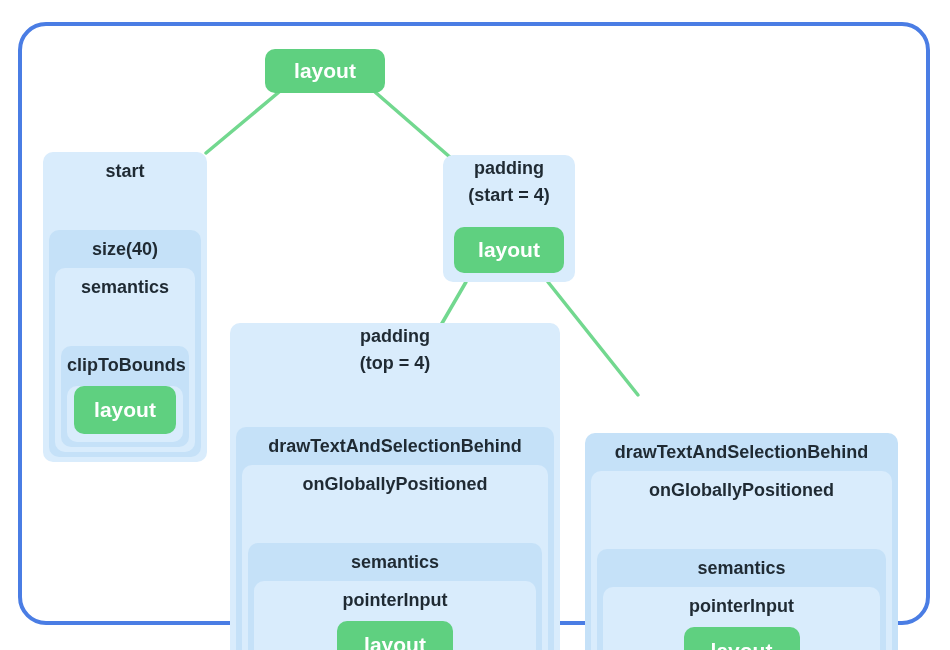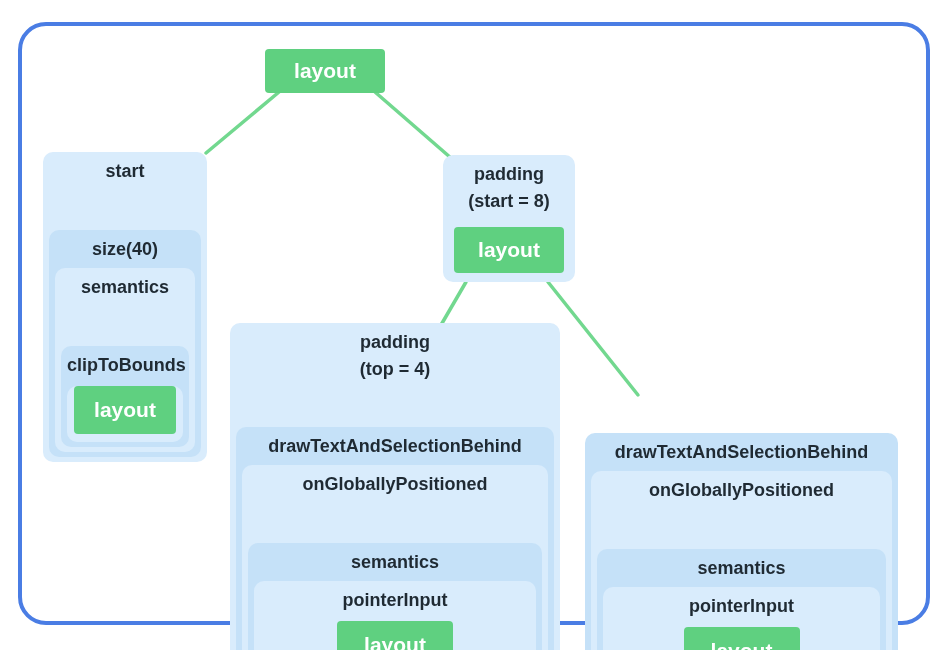--- a/index.html
+++ b/index.html
@@ -28,21 +28,21 @@
   }
   .edges { position: absolute; left: 0; top: 0; width: 950px; height: 650px; z-index: 1; }
   .edges line { stroke: var(--edge-green); stroke-width: 3.5; stroke-linecap: round; }
 
   .node-abs { position: absolute; z-index: 2; }
 
   
   .leaf-green {
     background: var(--node-green);
     color: var(--text-on-green);
-    border-radius: 4px;
+    border-radius: 10px;
     font-size: 21px; font-weight: 700;
     display: flex; align-items: center; justify-content: center;
     height: 48px; width: 116px;
     margin: 2px auto 3px auto;
   }
   .root-leaf { width: 120px; height: 44px; margin: 0; }
 
   
   .chain {
     border-radius: 10px;
@@ -51,21 +51,20 @@
   .shade-light { background: var(--node-blue-light); }
   .shade-mid   { background: var(--node-blue-mid); margin-top: 40px; }
   .chain-label {
     height: 38px; line-height: 38px;
     text-align: center; white-space: nowrap;
     font-size: 18px; font-weight: 700;
     color: var(--text-dark);
   }
   .chain-label.two-line {
     height: 64px; line-height: 27px;
-    padding-top: 6px;
   }
   .chain-label.two-line span { display: block; }
 
   .clip-chain  { left: 43px;  top: 152px; width: 164px; }
   .clip-chain .leaf-green { width: 102px; }
   .pad-start   { left: 443px; top: 155px; width: 132px; }
   .pad-start .leaf-green { width: 110px; height: 46px; margin: 8px auto 4px auto; }
   .mid-chain   { left: 230px; top: 323px; width: 330px; }
   .right-chain { left: 585px; top: 393px; width: 313px; }
 </style>
@@ -97,21 +96,21 @@
             <div class="leaf-green">layout</div>
           </div>
         </div>
       </div>
     </div>
   </div>
 
   <div class="node-abs chain shade-light pad-start">
     <div class="chain-label two-line">
       <span>padding</span>
-      <span>(start = 8)</span>
+      <span>(start = 4)</span>
     </div>
     <div class="leaf-green">layout</div>
   </div>
 
   <div class="node-abs chain shade-light mid-chain">
     <div class="chain-label two-line">
       <span>padding</span>
       <span>(top = 4)</span>
     </div>
     <div class="chain shade-mid">

